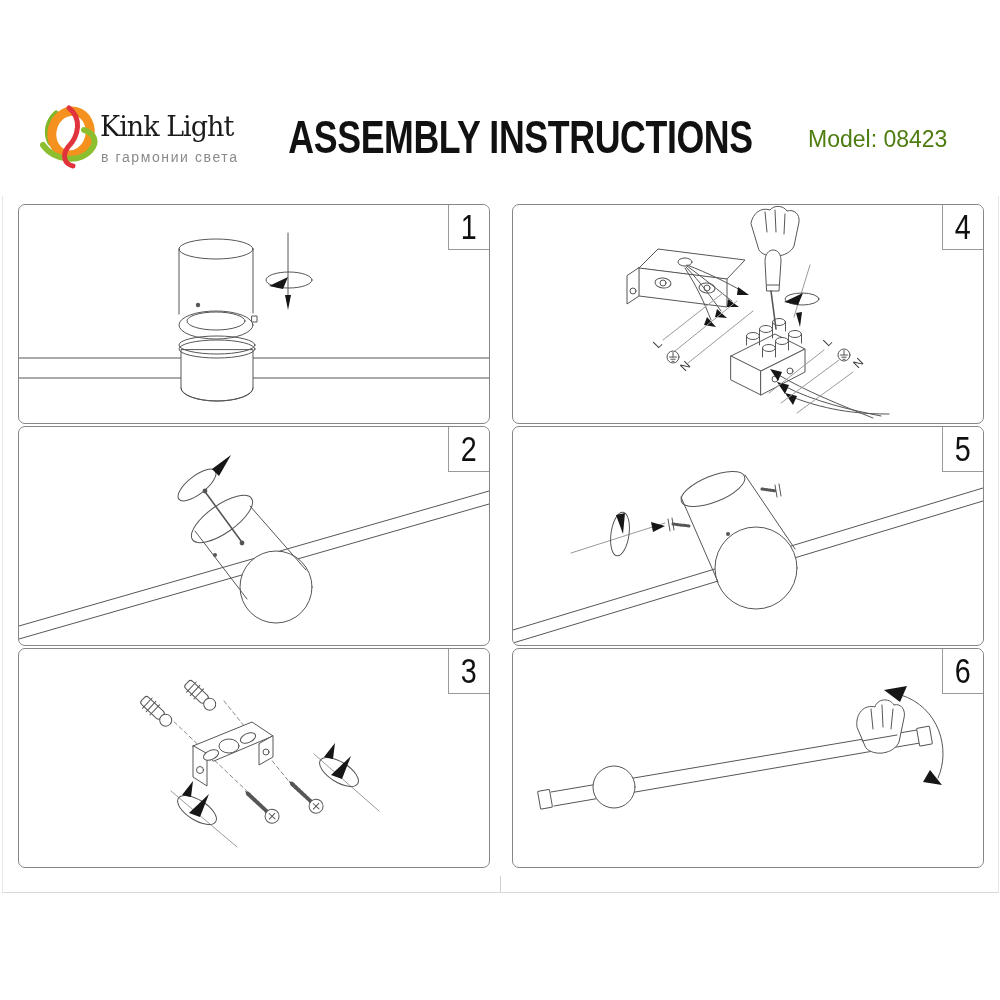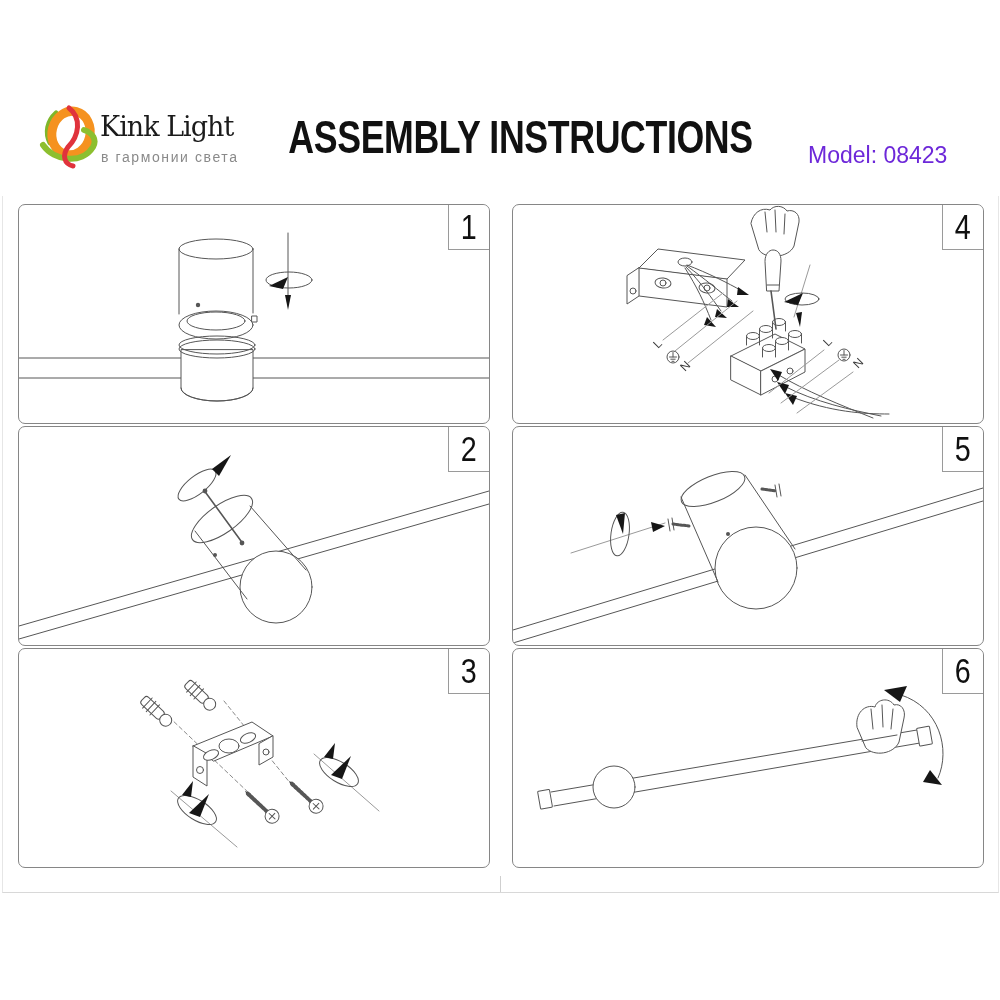--- a/index.html
+++ b/index.html
@@ -5,21 +5,21 @@
   html,body{margin:0;padding:0;background:#ffffff;}
   body{width:1000px;height:1000px;position:relative;font-family:"Liberation Sans",sans-serif;color:#1a1a1a;overflow:hidden;}
 
   
   .logo-wrap{position:absolute;left:38px;top:103px;width:200px;height:70px;}
   .logo-icon{position:absolute;left:0;top:0;}
   .brand{position:absolute;left:62px;top:8px;font-family:"DejaVu Serif",serif;font-weight:400;font-size:27px;letter-spacing:-1px;color:#1b1b1b;white-space:nowrap;}
   .tagline{position:absolute;left:63px;top:46px;font-size:14px;letter-spacing:1.6px;color:#8a8a8a;white-space:nowrap;}
   .title{position:absolute;left:215px;top:109px;width:570px;text-align:right;}
   .title span{display:inline-block;font-weight:700;font-size:47px;letter-spacing:-0.5px;transform:scaleX(0.76);transform-origin:center;white-space:nowrap;color:#111;}
-  .model{position:absolute;left:808px;top:142px;font-size:23px;color:#6d28d9;white-space:nowrap;}
+  .model{position:absolute;left:808px;top:126px;font-size:23px;color:#4d7c0f;white-space:nowrap;}
 
   
   .page-frame{position:absolute;left:2px;top:196px;width:995px;height:696px;border-left:1px solid #e6e6e6;border-right:1px solid #e6e6e6;border-bottom:1px solid #d8d8d8;}
   .center-tick{position:absolute;left:500px;top:876px;width:1px;height:16px;background:#cfcfcf;}
 
   
   .grid{position:absolute;left:18px;top:204px;width:966px;display:grid;grid-template-columns:472px 472px;grid-auto-rows:220px;column-gap:22px;row-gap:2px;}
   .panel{position:relative;border:1px solid #868686;border-radius:7px;background:#fff;overflow:hidden;}
   .panel svg{display:block;width:470px;height:218px;}
   .numbox{position:absolute;top:0;right:0;width:40px;height:44px;background:#fff;border-left:1px solid #9a9a9a;border-bottom:1px solid #9a9a9a;border-top-right-radius:6px;display:flex;align-items:center;justify-content:center;}

